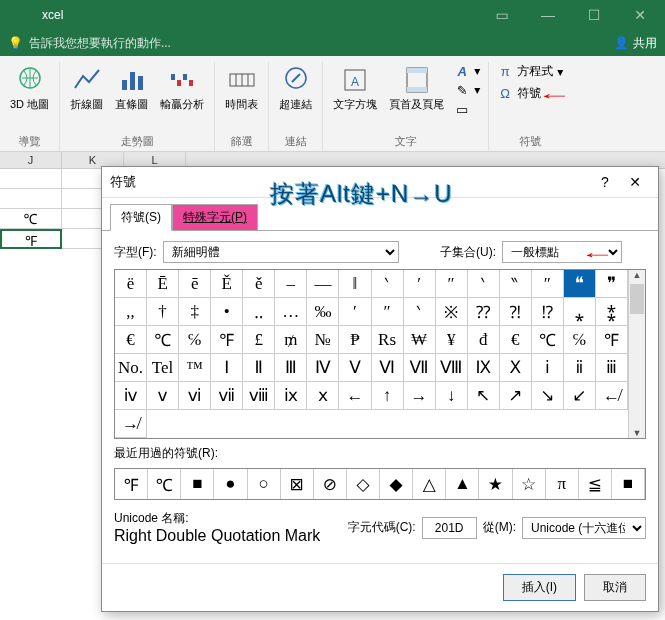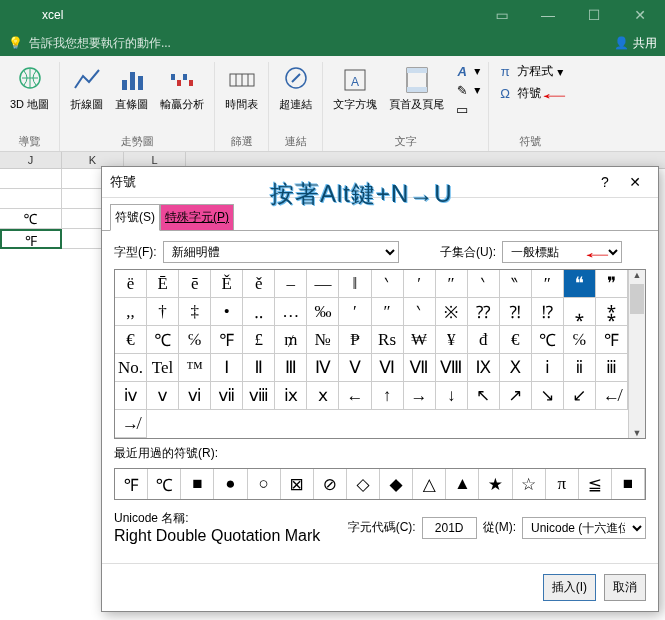--- a/index.html
+++ b/index.html
@@ -30,21 +30,21 @@
 .cell { width: 62px; height: 20px; border-right: 1px solid #d0d0d0; border-bottom: 1px solid #d0d0d0; text-align: center; font-size: 14px; font-family: "Times New Roman", serif; }
 
 .annotation { position: absolute; top: 178px; left: 270px; font-size: 24px; font-weight: normal; color: #0c4a6e; z-index: 20; text-shadow: 1px 1px 0 #6fbef0, -1px -1px 0 #6fbef0; letter-spacing: 1px; }
 
 .dialog { position: absolute; top: 166px; left: 101px; width: 558px; height: 446px; background: #fff; border: 1px solid #888; box-shadow: 3px 3px 12px rgba(0,0,0,0.3); z-index: 10; display: flex; flex-direction: column; }
 .dlg-title { display: flex; align-items: center; padding: 6px 8px; border-bottom: 1px solid #ddd; }
 .dlg-title span:first-child { flex: 1; font-size: 13px; }
 .dlg-title .dlg-help, .dlg-title .dlg-close { width: 30px; text-align: center; font-size: 14px; cursor: default; }
 
 .tabs { display: flex; padding: 6px 8px 0 8px; }
-.tab { padding: 4px 4px; border: 1px solid #aaa; background: #fff; font-size: 12px; position: relative; cursor: default; }
+.tab { padding: 4px 10px; border: 1px solid #aaa; background: #fff; font-size: 12px; position: relative; cursor: default; }
 .tab.active { border-bottom-color: #fff; z-index: 2; }
 .tab:not(.active) { background: #ec4899; text-decoration: underline; }
 
 .dlg-body { flex: 1; padding: 10px 12px; border-top: 1px solid #aaa; margin-top: -1px; display: flex; flex-direction: column; gap: 6px; }
 .row { display: flex; align-items: center; gap: 6px; }
 .row label { font-size: 12px; }
 .row select, .row input[type=text] { border: 1px solid #aaa; padding: 2px 4px; font-size: 12px; height: 22px; background: #fff; }
 .arrow-red { color: #d00; font-size: 18px; transform: scaleX(2); display: inline-block; }
 
 .symgrid-wrap { border: 1px solid #888; display: flex; }
@@ -52,21 +52,21 @@
 .symgrid .sc { border-right: 1px solid #ccc; border-bottom: 1px solid #ccc; display: flex; align-items: center; justify-content: center; font-family: "Times New Roman", "PMingLiU", serif; font-size: 17px; cursor: default; }
 .symgrid .sc.sel { background: #0a64ad; color: #fff; }
 .sb { width: 17px; background: #f0f0f0; border-left: 1px solid #ccc; position: relative; }
 .sb .thumb { position: absolute; top: 14px; left: 1px; right: 1px; height: 30px; background: #cdcdcd; }
 .sb .arr { position: absolute; left: 0; right: 0; text-align: center; font-size: 9px; color: #555; }
 
 .recent { display: flex; border: 1px solid #888; }
 .recent .rc { flex: 1; height: 30px; border-right: 1px solid #ccc; display: flex; align-items: center; justify-content: center; font-family: "Times New Roman", serif; font-size: 17px; cursor: default; }
 
 .dlg-foot { display: flex; justify-content: flex-end; gap: 8px; padding: 10px 12px; border-top: 1px solid #ddd; }
-.dlg-foot button { padding: 4px 8px; border: 1px solid #999; background: #eee; font-size: 12px; cursor: default; }
+.dlg-foot button { padding: 4px 18px; border: 1px solid #999; background: #eee; font-size: 12px; cursor: default; }
 .dlg-foot button.primary { border: 1px solid #3a76b0; }
 
 svg.ic { width: 100%; height: 100%; }
 </style>
 </head>
 <body>
 
 <div class="titlebar">
   <span class="title">xcel</span>
   <span class="btn">▭</span>

